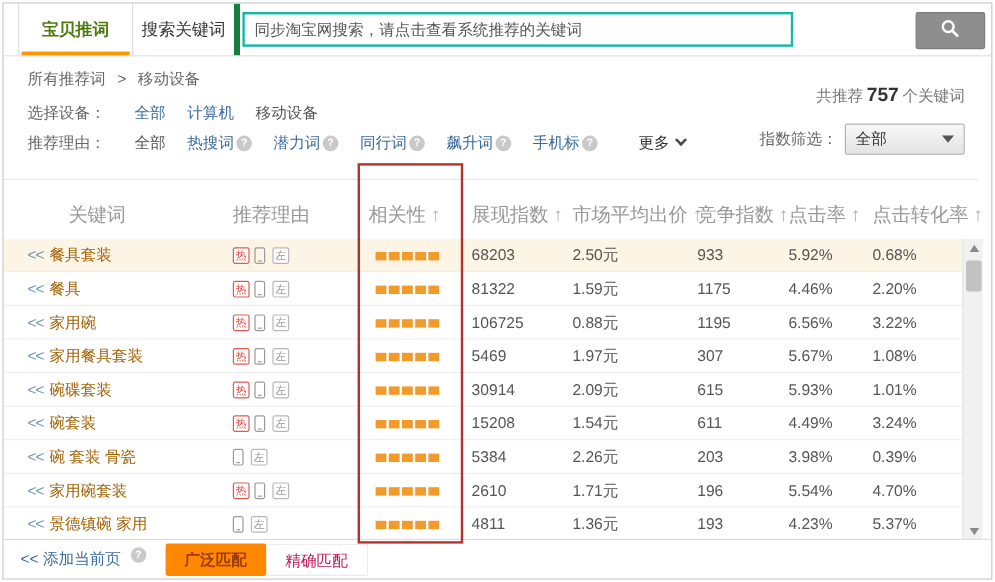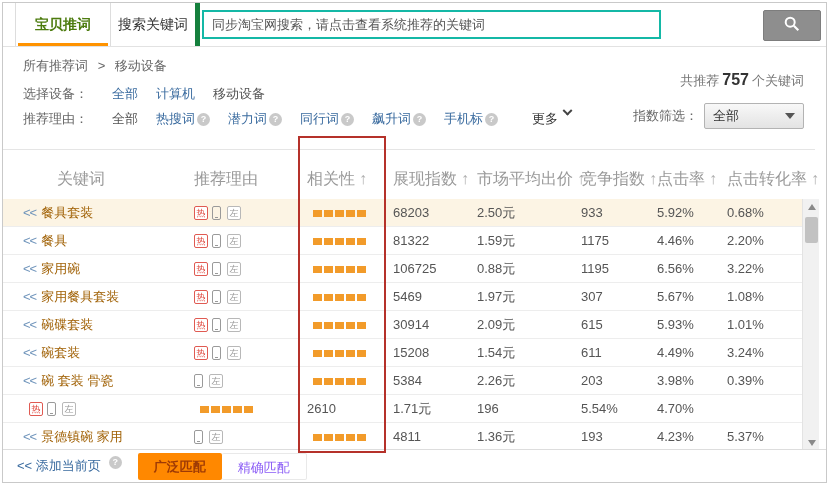--- a/index.html
+++ b/index.html
@@ -21,21 +21,21 @@
   .crumb-row span { margin-right:6px; }
   .summary { position:absolute; right:22px; top:68px; font-size:13px; color:#777; }
   .summary b { font-size:16px; color:#333; margin:0 3px; }
   .filter-row { position:absolute; left:20px; font-size:13px; color:#666; display:flex; align-items:center; }
   .row-device { top:82px; }
   .row-reason { top:107px; }
   .filter-label { color:#666; margin-right:24px; }
   .filter-opt { margin-right:18px; color:#3a6b9f; cursor:pointer; white-space:nowrap; display:inline-flex; align-items:center; }
   .filter-opt.selected { color:#555; cursor:default; }
   .help { display:inline-block; width:13px; height:13px; margin-left:2px; border-radius:50%; background:#c9c9c9; color:#fff; font-size:9px; line-height:13px; text-align:center; font-weight:bold; }
-  .more-link { color:#333; cursor:pointer; margin-left:16px; display:inline-flex; }
+  .more-link { color:#333; cursor:pointer; margin-left:16px; display:inline-flex; align-items:center; }
   .chev { display:inline-block; width:7px; height:7px; border-right:2px solid #444; border-bottom:2px solid #444; transform:rotate(45deg) translate(-2px,-2px); margin-left:6px; }
   .idx-filter { position:absolute; right:22px; top:100px; display:flex; align-items:center; font-size:13px; color:#666; }
   .dropdown { width:100px; height:26px; margin-left:6px; border:1px solid #b3b3b3; border-radius:2px; background:linear-gradient(#f8f8f8,#e3e3e3); display:flex; align-items:center; justify-content:space-between; padding:0 8px; color:#333; cursor:pointer; }
   .caret-down { width:0; height:0; border-left:5px solid transparent; border-right:5px solid transparent; border-top:6px solid #555; }
 
   
   .t-header { position:absolute; left:0; top:146px; width:812px; height:60px; border-top:1px solid #e5e5e5; display:grid; grid-template-columns:165px 113px 86px 84px 104px 76px 70px 1fr; padding-left:20px; align-items:center; font-size:16px; color:#999; }
   .t-header .hc { padding-left:6px; white-space:nowrap; }
   .t-header .hc1 { padding-left:34px; }
   .sort-icon { color:#b0b0b0; font-weight:bold; margin-left:4px; }
@@ -64,21 +64,21 @@
   .tri-up { width:0; height:0; border-left:4px solid transparent; border-right:4px solid transparent; border-bottom:6px solid #8a8a8a; }
   .tri-down { width:0; height:0; border-left:4px solid transparent; border-right:4px solid transparent; border-top:6px solid #8a8a8a; }
   .sb-thumb { position:absolute; left:2px; top:18px; width:13px; height:26px; background:#c2c2c2; border-radius:2px; cursor:grab; }
 
   
   .footer { position:absolute; left:0; bottom:0; width:100%; height:33px; border-top:1px solid #ddd; background:#fff; display:flex; align-items:center; }
   .add-link { margin-left:14px; color:#3a6b9f; font-size:13px; cursor:pointer; }
   .footer .help { margin-left:8px; margin-right:16px; position:relative; top:-4px; }
   .btn { height:27px; line-height:27px; padding:0 16px; font-size:13px; border-radius:2px; cursor:pointer; border:none; font-family:"Liberation Sans","DejaVu Sans",sans-serif; }
   .btn-broad { background:#ff8800; color:#9e3a05; font-weight:bold; }
-  .btn-exact { background:#fff; color:#8b5cf6; border:1px solid #e9e9e9; border-left:none; }
+  .btn-exact { background:#fff; color:#be185d; border:1px solid #e9e9e9; border-left:none; }
 </style>
 </head>
 <body>
 
 <div class="panel">
 
   <div class="tabbar">
     <div class="tab tab-active">
       <span>宝贝推词</span>
     </div>
@@ -219,20 +219,21 @@
         <span class="cell kw-cell"><span class="kw-prefix">&lt;&lt;</span><span class="kw-text">碗 套装 骨瓷</span></span>
         <span class="cell"><span class="icon-phone"></span><span class="badge badge-left">左</span></span>
         <span class="cell rel-cell"><span class="rel-block"></span><span class="rel-block"></span><span class="rel-block"></span><span class="rel-block"></span><span class="rel-block"></span></span>
         <span class="cell">5384</span>
         <span class="cell">2.26元</span>
         <span class="cell">203</span>
         <span class="cell">3.98%</span>
         <span class="cell">0.39%</span>
       </div>
       <div class="t-row">
+        <span class="cell kw-cell"><span class="kw-prefix">&lt;&lt;</span><span class="kw-text">家用碗套装</span></span>
         <span class="cell"><span class="badge badge-hot">热</span><span class="icon-phone"></span><span class="badge badge-left">左</span></span>
         <span class="cell rel-cell"><span class="rel-block"></span><span class="rel-block"></span><span class="rel-block"></span><span class="rel-block"></span><span class="rel-block"></span></span>
         <span class="cell">2610</span>
         <span class="cell">1.71元</span>
         <span class="cell">196</span>
         <span class="cell">5.54%</span>
         <span class="cell">4.70%</span>
       </div>
       <div class="t-row">
         <span class="cell kw-cell"><span class="kw-prefix">&lt;&lt;</span><span class="kw-text">景德镇碗 家用</span></span>

